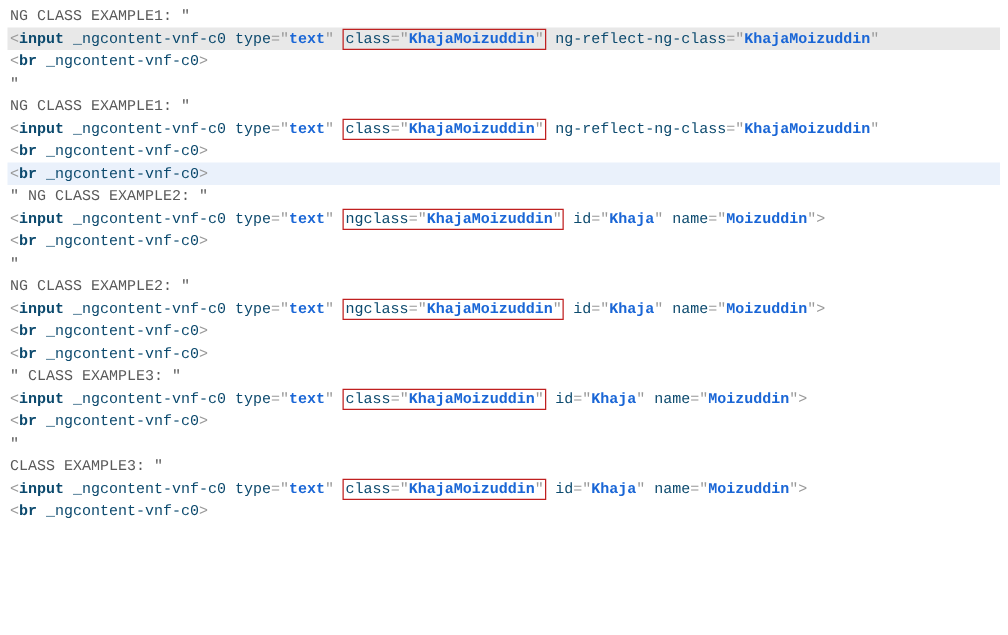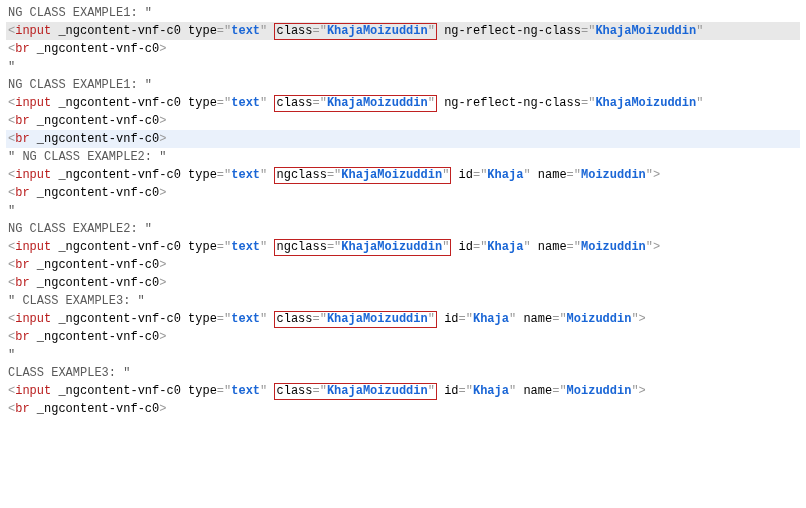--- a/index.html
+++ b/index.html
@@ -10,22 +10,22 @@
     color: #333333;
     line-height: 18px;
     padding: 4px 6px;
     white-space: nowrap;
   }
   .line { height: 18px; padding: 0 2px; }
   .line.selected { background: #e8e8e8; }
   .line.hovered { background: #eaf1fb; }
   .text-plain { color: #5a5a5a; }
   .p { color: #999999; }      
-  .tag { color: #b91c1c; }    
-  .attr { color: #000000; }   
+  .tag { color: #0c4a6e; font-weight: bold; }    
+  .attr { color: #0c4a6e; }   
   .val { color: #1a66d6; font-weight: bold; }    
   .boxed {
     display: inline-block;
     border: 1px solid #c02020;
     padding: 0 1px;
     line-height: 15px;
     margin: 0;
   }
   .boxed .attr, .boxed .val, .boxed .p { }
 </style>

